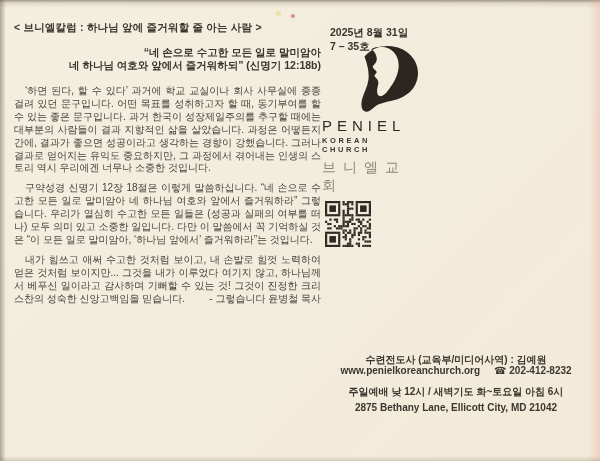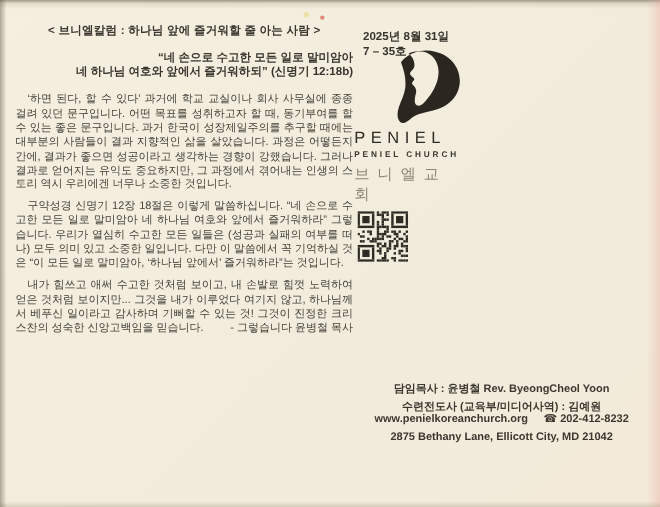--- a/index.html
+++ b/index.html
@@ -18,21 +18,21 @@
     background:linear-gradient(to left,rgba(233,168,158,.38),rgba(242,236,221,0));}
   .edge-bottom{position:absolute;left:0;right:0;bottom:0;height:5px;
     background:linear-gradient(to top,rgba(120,108,85,.25),rgba(242,236,221,0));}
   .speck-red{position:absolute;left:291px;top:14px;width:4px;height:4px;border-radius:50%;
     background:#d96a55;opacity:.75;}
   .speck-yellow{position:absolute;left:276px;top:11px;width:5px;height:5px;border-radius:50%;
     background:#e8d77a;opacity:.55;}
 
   
   .left-col{position:absolute;left:14px;top:21px;width:307px;}
-  .col-title{font-size:10.5px;font-weight:bold;text-align:center;letter-spacing:.2px;color:#3a362f;}
+  .col-title{font-size:10.5px;font-weight:bold;text-align:left;letter-spacing:.2px;color:#3a362f;}
   .col-verse{margin-top:11px;font-size:10.5px;font-weight:bold;text-align:right;line-height:13px;color:#3a362f;}
   .col-body{margin-top:13px;}
   .col-body p{margin:0 0 7px;font-size:10px;line-height:12.9px;text-align:justify;text-indent:11px;color:#45413a;}
   .signature{float:right;text-indent:0;font-weight:normal;}
 
   
   .mast-row{position:absolute;left:320px;top:26px;width:280px;display:flex;
     justify-content:space-between;box-sizing:border-box;padding:0 24px 0 10px;
     font-size:10.5px;font-weight:bold;color:#38342d;flex-direction:column;}
   .logo-block{position:absolute;left:322px;top:45px;width:94px;text-align:left;color:#34302a;}
@@ -85,21 +85,21 @@
       <path fill="#2b2620" fill-rule="evenodd" d="
         M20,12 C27,3 40,-1 52,2 C66,5 76,17 75,31 C74,45 63,54 50,57
         C42,59 35,60 30,64 C26,67.5 22.5,70 19.5,68 C16.5,66 16,60 18,54
         C20,48 23,43 24,36 C25,28 23,20 20,12 Z
         M27,4 C33,1 40,1 46,4 C53,8 56,16 55,24 C54,33 49,41 44,47
         C41,51 37.5,54 34.5,52 C32,50 33,45 34,41 C35,37 33,35 31,33
         C29.5,31.5 31,30 32,29 C33,28 32.5,27 30,25 C28,23 28,22 30,20
         C32,18 33,16 32.5,13 C32,9 30,6 27,4 Z"></path>
     </svg>
     <div class="logo-word">PENIEL</div>
-    <div class="logo-sub">PENIEL CHURCH</div>
+    <div class="logo-sub">KOREAN CHURCH</div>
     <div class="logo-kor">브니엘교회</div>
     <svg id="qr" class="qr" viewBox="0 0 21 21" xmlns="http://www.w3.org/2000/svg" fill="#2e2a24">
         <rect x="0" y="0" width="7" height="1"></rect>
         <rect x="0" y="6" width="7" height="1"></rect>
         <rect x="0" y="1" width="1" height="5"></rect>
         <rect x="6" y="1" width="1" height="5"></rect>
         <rect x="2" y="2" width="3" height="3"></rect>
         <rect x="14" y="0" width="7" height="1"></rect>
         <rect x="14" y="6" width="7" height="1"></rect>
         <rect x="14" y="1" width="1" height="5"></rect>
@@ -225,22 +225,22 @@
         <rect x="12" y="20" width="1" height="1"></rect>
         <rect x="15" y="20" width="1" height="1"></rect>
         <rect x="17" y="20" width="1" height="1"></rect>
         <rect x="18" y="20" width="1" height="1"></rect>
         <rect x="19" y="20" width="1" height="1"></rect>
         <rect x="20" y="20" width="1" height="1"></rect>
       </svg>
   </div>
 
   <div class="info-block">
-    <div>담임목사 : 윤병철 Rev. ByeongCheol Yoon</div>
     <div class="info-line2">수련전도사 (교육부/미디어사역) : 김예원</div>
     <div class="info-web">
       <span>www.penielkoreanchurch.org</span><span class="gap"></span><span>☎</span>
       <span>202-412-8232</span>
     </div>
+    <div class="info-service">주일예배 낮 12시 / 새벽기도 화~토요일 아침 6시</div>
     <div class="info-addr">2875 Bethany Lane, Ellicott City, MD 21042</div>
   </div>
 
 </div>
 
 </body></html>

